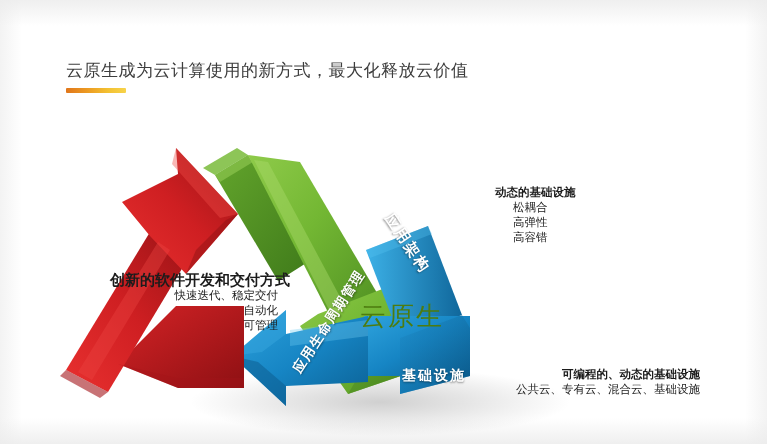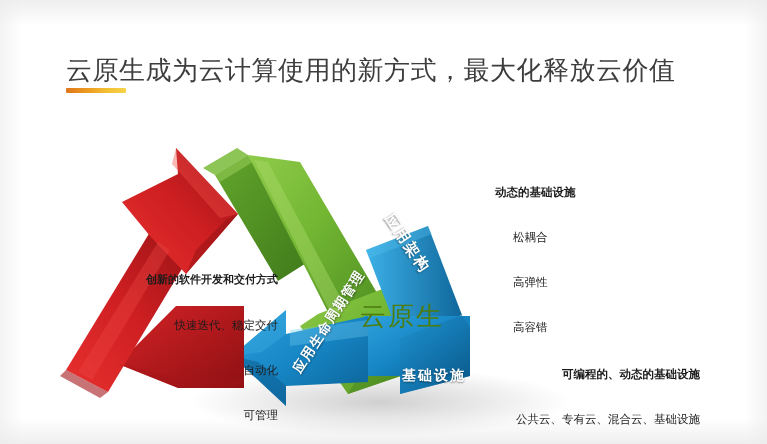--- a/index.html
+++ b/index.html
@@ -26,21 +26,21 @@
       linear-gradient(to top, rgba(236,236,236,0.85) 0px, rgba(255,255,255,0) 26px),
       linear-gradient(to right, rgba(238,238,238,0.7) 0px, rgba(255,255,255,0) 22px),
       linear-gradient(to left, rgba(238,238,238,0.7) 0px, rgba(255,255,255,0) 22px);
   }
 
   
   .title {
     position: absolute;
     left: 66px;
     top: 56px;
-    font-size: 26px;
+    font-size: 17px;
     line-height: 28px;
     color: #3d3d3d;
     letter-spacing: 0.5px;
     white-space: nowrap;
   }
   .title-accent {
     position: absolute;
     left: 66px;
     top: 88px;
     width: 60px;
@@ -97,27 +97,27 @@
     font-size: 26px;
     color: #4d7c0f;
     letter-spacing: 2px;
     font-weight: normal;
     white-space: nowrap;
   }
 
   
   .ann { position: absolute; color: #1c1c1c; white-space: nowrap; }
   .ann .head { font-weight: bold; font-size: 11.5px; line-height: 16px; }
-  .ann .item { font-size: 11.5px; line-height: 15px; margin-top: 30px; }
+  .ann .item { font-size: 11.5px; line-height: 15px; }
 
   .ann-topright { left: 495px; top: 184px; text-align: left; }
   .ann-topright .items { padding-left: 18px; }
 
   .ann-left { left: 110px; top: 272px; width: 168px; text-align: right; }
-  .ann-left .head { font-size: 11px; }
+  .ann-left .head { font-size: 15px; }
 
   .ann-bottomright { left: 516px; top: 366px; text-align: right; }
 </style>
 </head>
 <body>
 
 <div id="slide">
 
   <div class="title">云原生成为云计算使用的新方式，最大化释放云价值</div>
   <div class="title-accent"></div>

